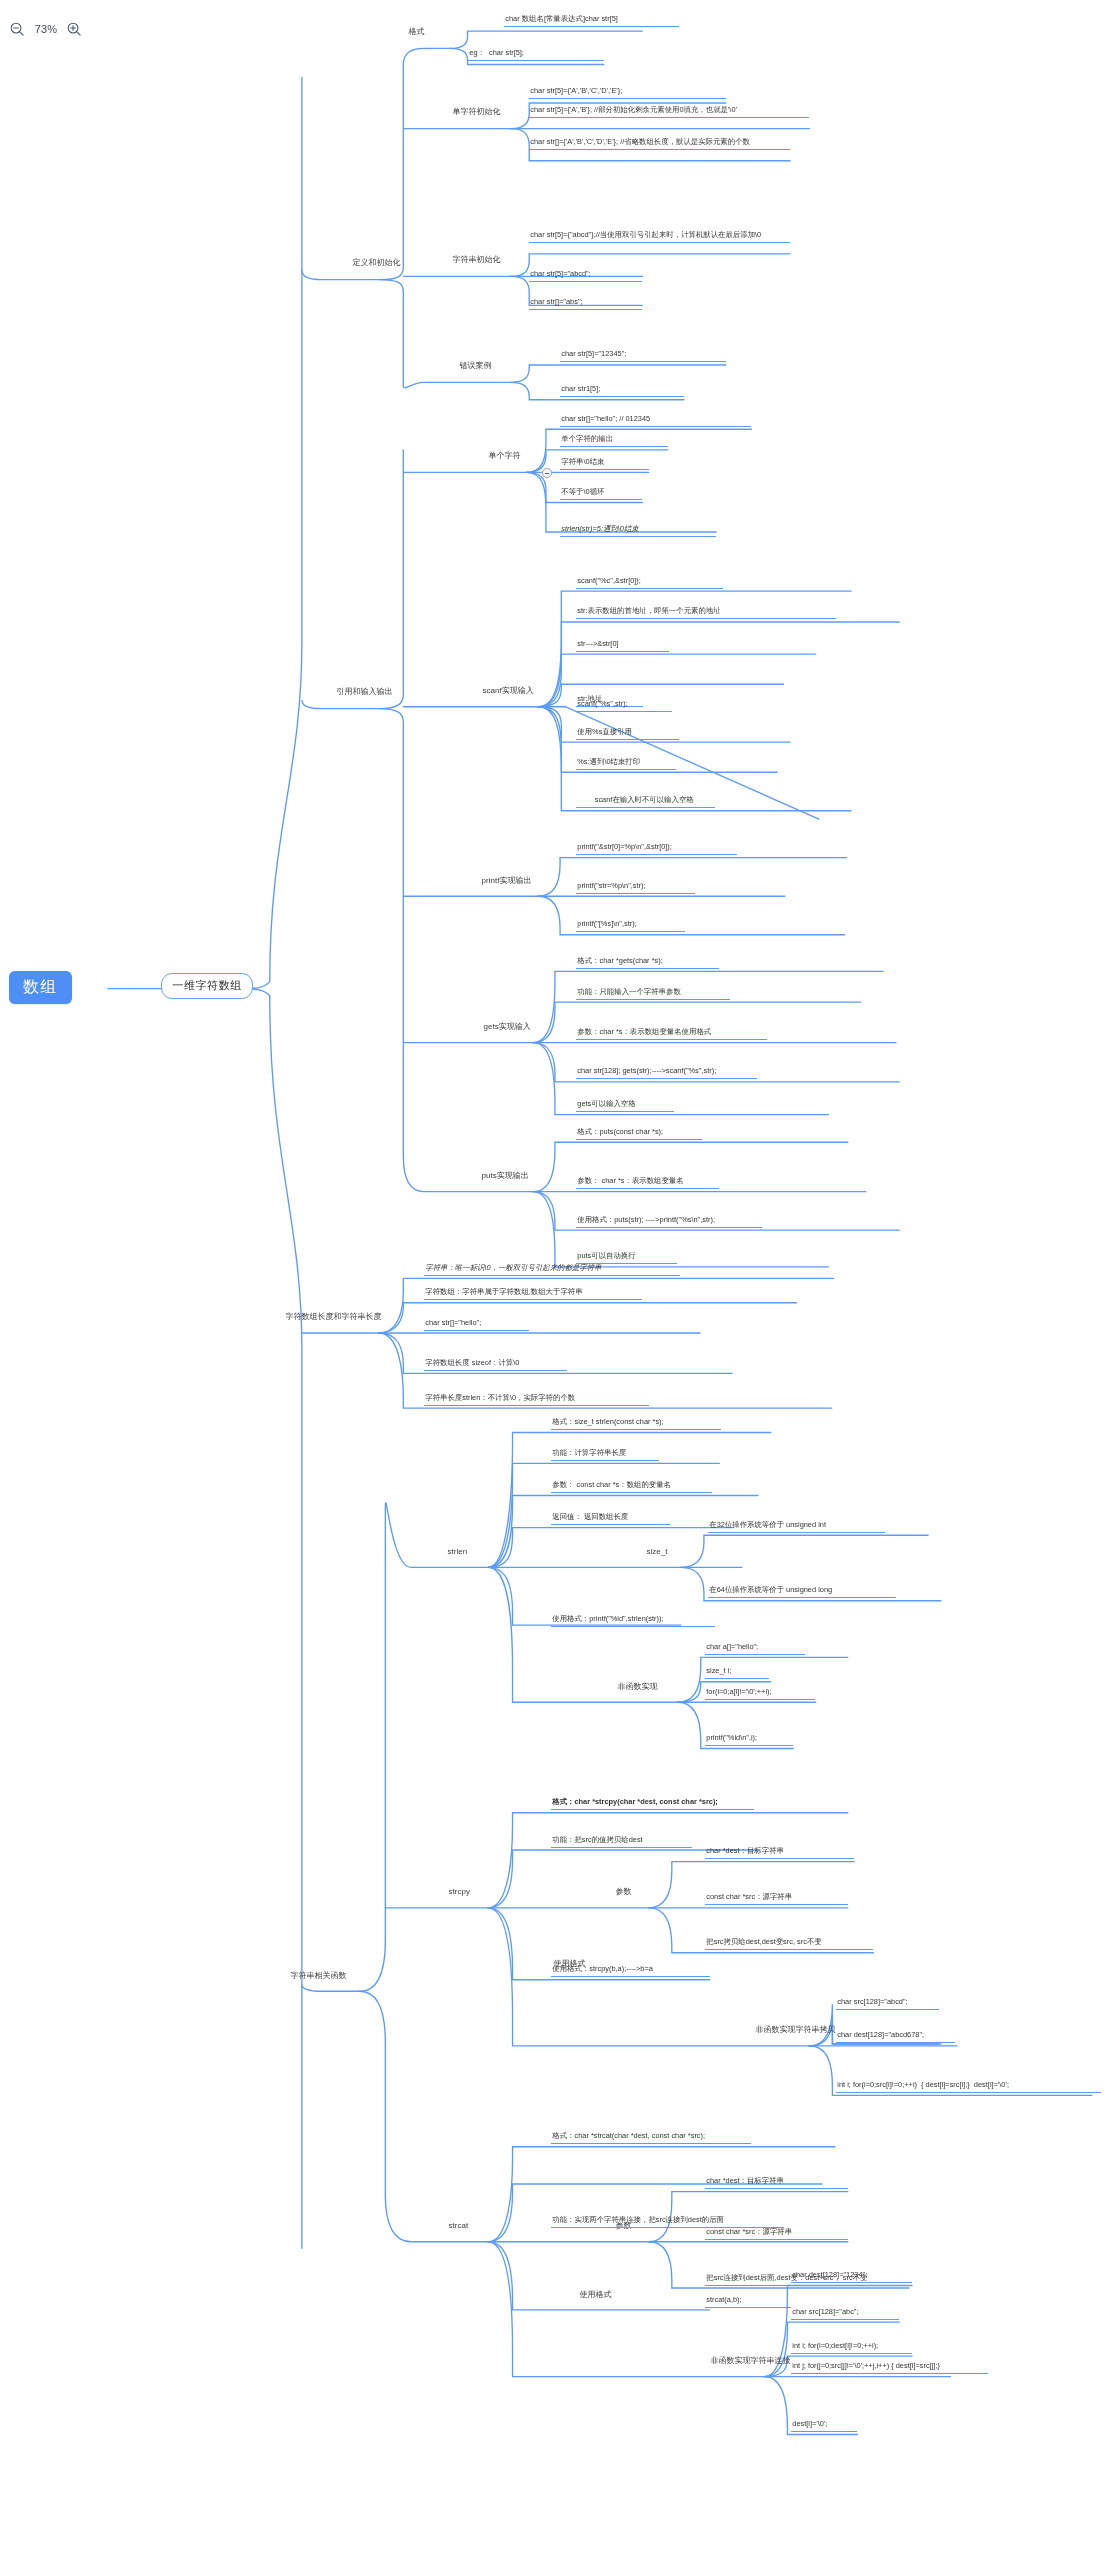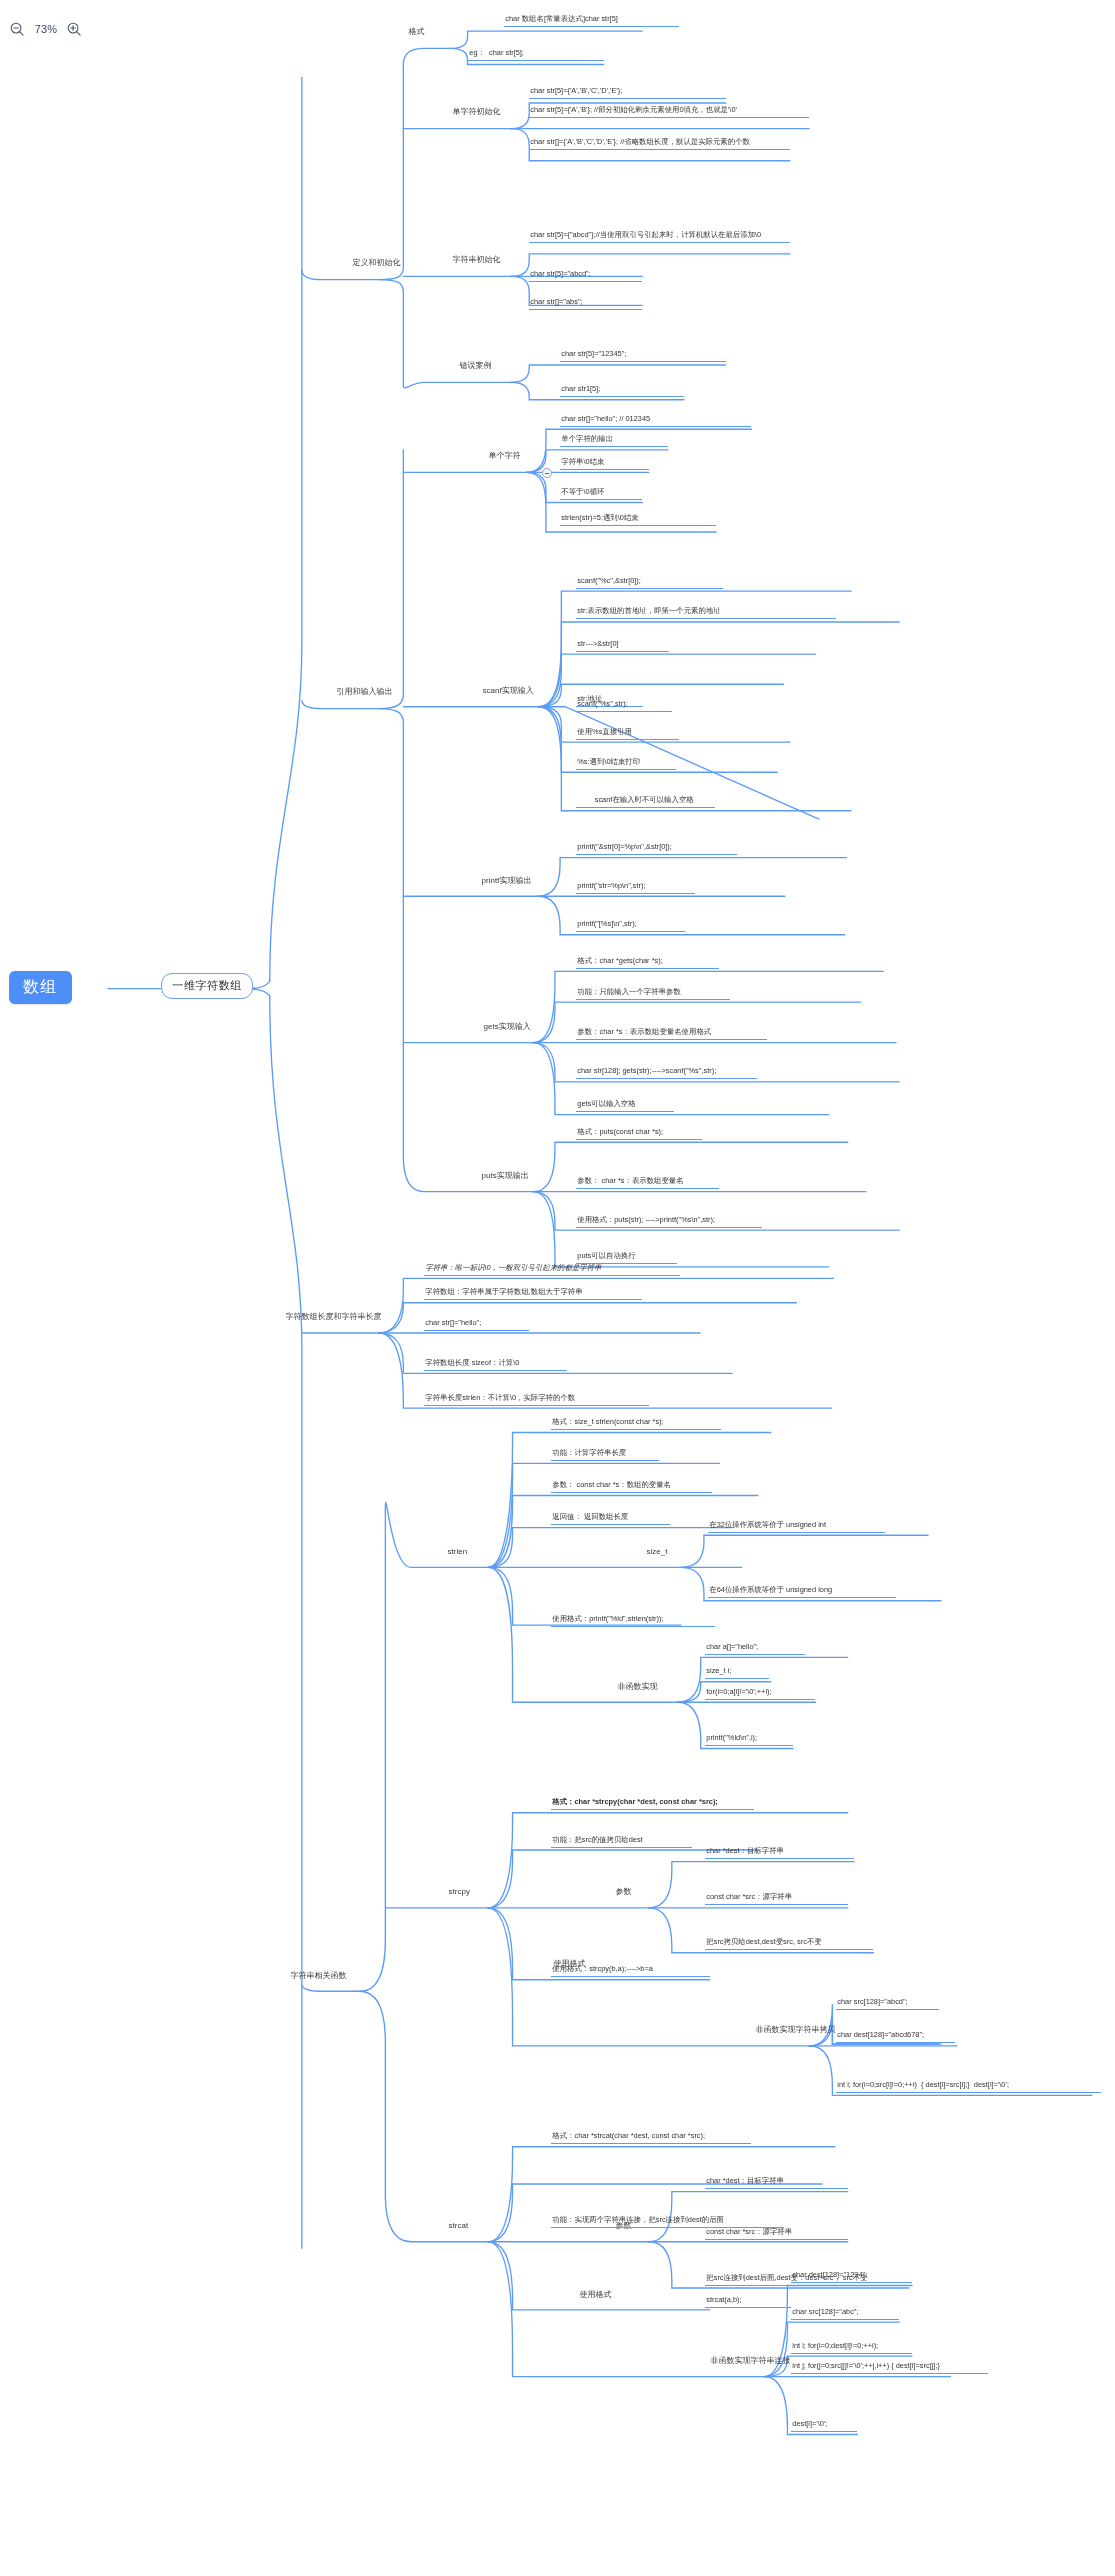--- a/index.html
+++ b/index.html
@@ -272,21 +272,21 @@
 <div class="node leaf" style="left:529px; top:269px; width:113px;">char str[5]="abcd";</div>
 <div class="node leaf" style="left:529px; top:297px; width:113px;">char str[]="abs";</div>
 
 <div class="node leaf" style="left:560px; top:349px; width:166px;">char str[5]="12345";</div>
 <div class="node leaf" style="left:560px; top:384px; width:124px;">char str1[5];</div>
 
 <div class="node leaf" style="left:560px; top:414px; width:191px;">char str[]="hello"; // 012345</div>
 <div class="node leaf" style="left:560px; top:434px; width:108px;">单个字符的输出</div>
 <div class="node leaf" style="left:560px; top:457px; width:89px;">字符串\0结束</div>
 <div class="node leaf" style="left:560px; top:487px; width:82px;">不等于\0循环</div>
-<div class="node leaf" style="left:560px; top:513px; width:156px;">strlen(str)=5:遇到\0结束</div>
+<div class="node leaf" style="left:560px; top:524px; width:156px;font-style:italic;">strlen(str)=5:遇到\0结束</div>
 
 <div class="node leaf" style="left:576px; top:576px; width:147px;">scanf("%c",&amp;str[0]);</div>
 <div class="node leaf" style="left:576px; top:606px; width:260px;">str:表示数组的首地址，即第一个元素的地址</div>
 <div class="node leaf" style="left:576px; top:639px; width:93px;">str---&gt;&amp;str[0]</div>
 <div class="node leaf" style="left:576px; top:694px; width:67px;">str:地址</div>
 <div class="node leaf" style="left:576px; top:699px; width:96px;">scanf("%s",str);</div>
 <div class="node leaf" style="left:576px; top:727px; width:103px;">使用%s直接引用</div>
 <div class="node leaf" style="left:576px; top:757px; width:100px;">%s:遇到\0结束打印</div>
 <div class="node leaf" style="left:576px; top:795px; width:139px;text-align:center;">scanf在输入时不可以输入空格</div>
 

